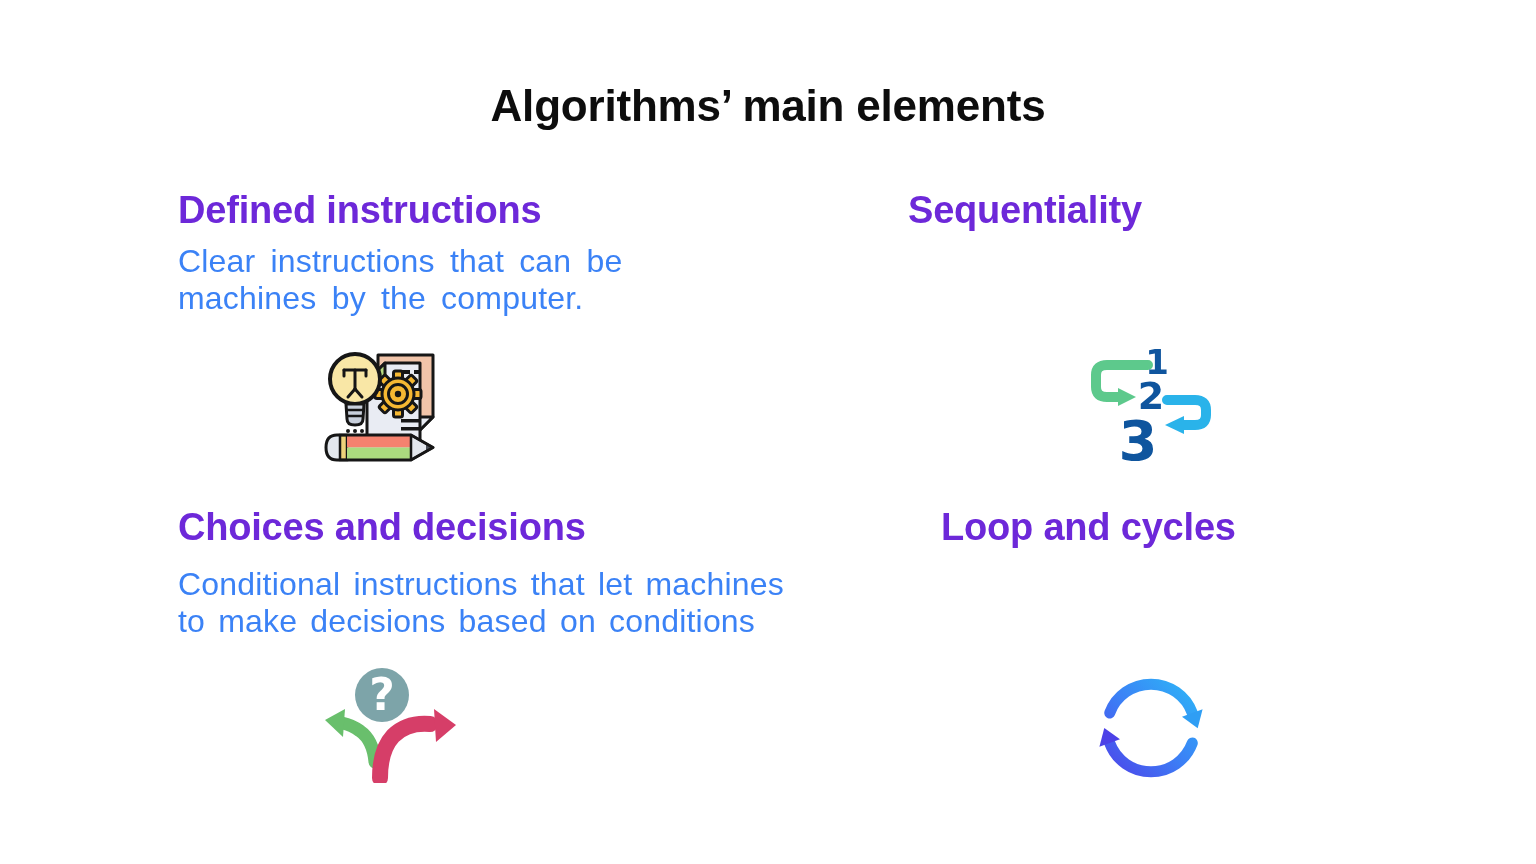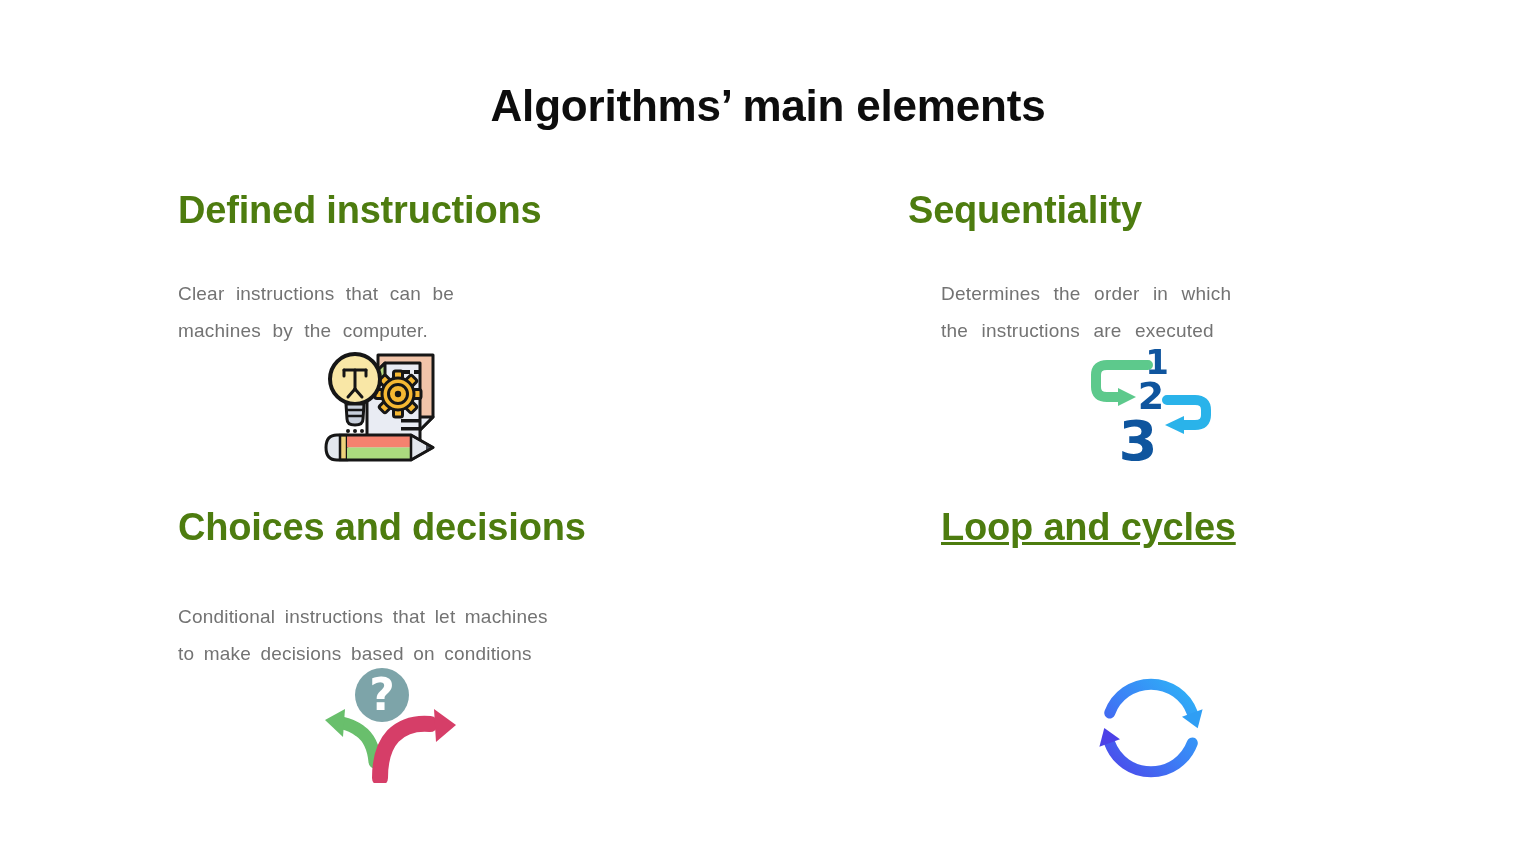--- a/index.html
+++ b/index.html
@@ -15,40 +15,39 @@
     position: absolute; left: 0; right: 0; top: 84px;
     text-align: center;
     font-size: 44px; font-weight: 700;
     color: #0d0d0d; letter-spacing: -0.2px;
     line-height: 1;
   }
 
   .heading {
     position: absolute;
     font-size: 38px; font-weight: 700;
-    color: #4d7c0f; letter-spacing: -0.2px;
+    color: #6d28d9; letter-spacing: -0.2px;
     line-height: 1; white-space: nowrap;
   }
   .body {
     position: absolute;
-    font-size: 19px; font-weight: 400;
-    color: #737373;
+    font-size: 32px; font-weight: 400;
+    color: #3b82f6;
     line-height: 37px;
     letter-spacing: 0.2px;
     word-spacing: 6px;
     white-space: nowrap;
-    margin-top: 32px;
   }
   .h-tl { left: 178px; top: 191px; }
   .b-tl { left: 178px; top: 243px; }
   .h-tr { left: 908px; top: 191px; }
   .b-tr { left: 941px; top: 243px; word-spacing: 8px; }
   .h-bl { left: 178px; top: 508px; }
   .b-bl { left: 178px; top: 566px; word-spacing: 4px; }
-  .h-br { left: 941px; top: 508px; text-decoration: underline; }
+  .h-br { left: 941px; top: 508px; }
   .b-br { left: 941px; top: 566px; }
   .b-br .bline:nth-child(1) { word-spacing: 14px; }
   .b-br .bline:nth-child(2) { word-spacing: 4px; }
 
   .icon-box { position: absolute; }
   .icon-box svg { display: block; width: 100%; height: 100%; }
 
   .ic-defined { left: 323px; top: 337px; width: 112px; height: 128px; }
   .ic-seq     { left: 1089px; top: 348px; width: 124px; height: 114px; }
   .ic-choices { left: 322px; top: 664px; width: 136px; height: 119px; }
@@ -122,24 +121,20 @@
         <path d="M 24 98 H 88 V 110.5 H 24 Z" fill="#f5826f"></path>
         <path d="M 24 110.5 H 88 V 123 H 24 Z" fill="#abdb7e"></path>
         <path d="M 88 98 L 110 110.5 L 88 123 Z" fill="#e3e7ed" stroke="#161616" stroke-width="2.5" stroke-linejoin="round"></path>
         <path d="M 103 106.5 L 110 110.5 L 103 114.5 Z" fill="#4a4f57"></path>
         <path d="M 14 98 H 88 L 110 110.5 L 88 123 H 14 Q 3 123 3 110.5 Q 3 98 14 98 Z" fill="none" stroke="#161616" stroke-width="3" stroke-linejoin="round"></path>
       </g>
     </svg>
   </div>
 
   <div class="heading h-tr">Sequentiality</div>
-  <div class="body b-tr">
-    <div class="bline">Determines the order in which</div>
-    <div class="bline">the instructions are executed</div>
-  </div>
   <div class="icon-box ic-seq">
     <svg viewBox="0 0 124 114">
 
       <g>
         <path d="M 59 17 H 18 Q 7 17 7 27 V 39 Q 7 49 18 49 H 29" fill="none" stroke="#5dc98c" stroke-width="10" stroke-linecap="round" stroke-linejoin="round"></path>
         <polygon points="29,40 29,58 47,49" fill="#5dc98c"></polygon>
       </g>
 
       <g>
         <path d="M 78 52 H 106 Q 117 52 117 62 V 67 Q 117 77 106 77 H 95" fill="none" stroke="#2ab3ea" stroke-width="10" stroke-linecap="round" stroke-linejoin="round"></path>

